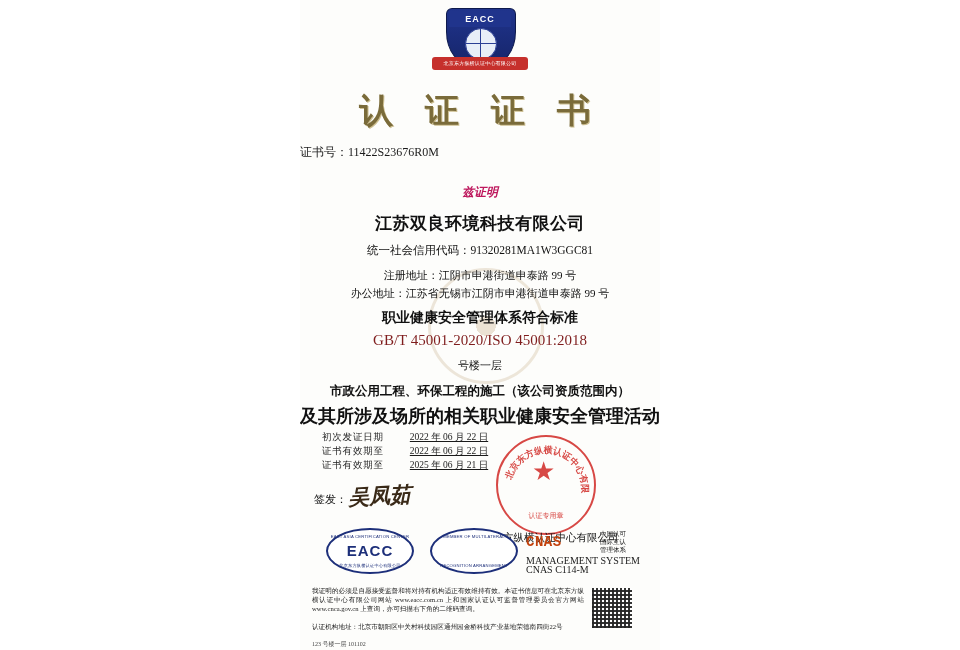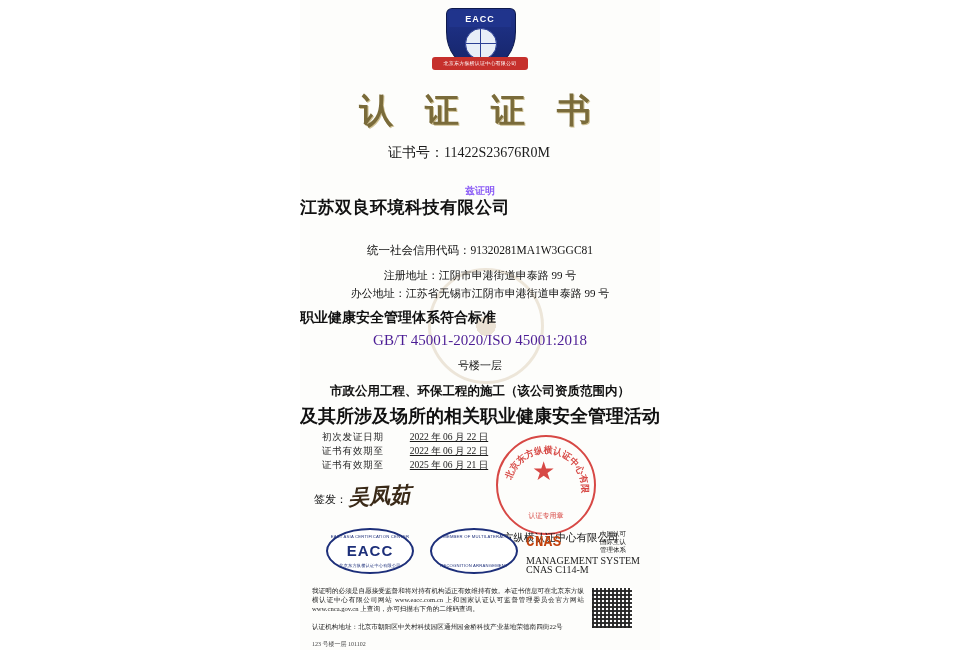--- a/index.html
+++ b/index.html
@@ -88,52 +88,52 @@
     position:absolute;top:88px;left:0;width:360px;
     text-align:center;
     font-size:34px;letter-spacing:10px;
     color:#7a6b3a;
     font-weight:bold;
     text-shadow:1px 1px 0 #cdbf92;
     font-family:"DejaVu Sans",sans-serif;
   }
   .certno{
     position:absolute;top:144px;left:0;width:360px;
-    text-align:center;padding-right:22px;
-    font-size:14px;color:#1b1b1b;
+    text-align:left;padding-right:22px;
+    font-size:12px;color:#1b1b1b;
     box-sizing:border-box;
   }
   .hereby{
     position:absolute;top:184px;left:0;width:360px;
-    text-align:center;font-size:10px;font-weight:bold;color:#8b5cf6;
+    text-align:center;font-size:12px;font-weight:bold;color:#be185d;font-style:italic;
   }
   .company{
-    position:absolute;top:196px;left:0;width:360px;
-    text-align:left;font-size:17px;font-weight:bold;color:#111;
+    position:absolute;top:212px;left:0;width:360px;
+    text-align:center;font-size:17px;font-weight:bold;color:#111;
     letter-spacing:.5px;
   }
   .usci{
     position:absolute;top:243px;left:0;width:360px;
     text-align:center;font-size:11.5px;color:#111;
   }
   .addr1{
     position:absolute;top:268px;left:0;width:360px;
     text-align:center;font-size:11px;color:#111;
   }
   .addr2{
     position:absolute;top:286px;left:0;width:360px;
     text-align:center;font-size:11px;color:#111;
   }
   .standard-line{
     position:absolute;top:309px;left:0;width:360px;
-    text-align:left;font-size:14px;font-weight:bold;color:#111;
+    text-align:center;font-size:14px;font-weight:bold;color:#111;
   }
   .standard-code{
     position:absolute;top:332px;left:0;width:360px;
-    text-align:center;font-size:15px;color:#4c1d95;
+    text-align:center;font-size:15px;color:#7f1d1d;
   }
   .scope-label{
     position:absolute;top:358px;left:0;width:360px;
     text-align:center;font-size:11px;color:#111;
   }
   .scope1{
     position:absolute;top:383px;left:0;width:360px;
     text-align:center;font-size:12.5px;font-weight:bold;color:#111;
   }
   .scope2{

